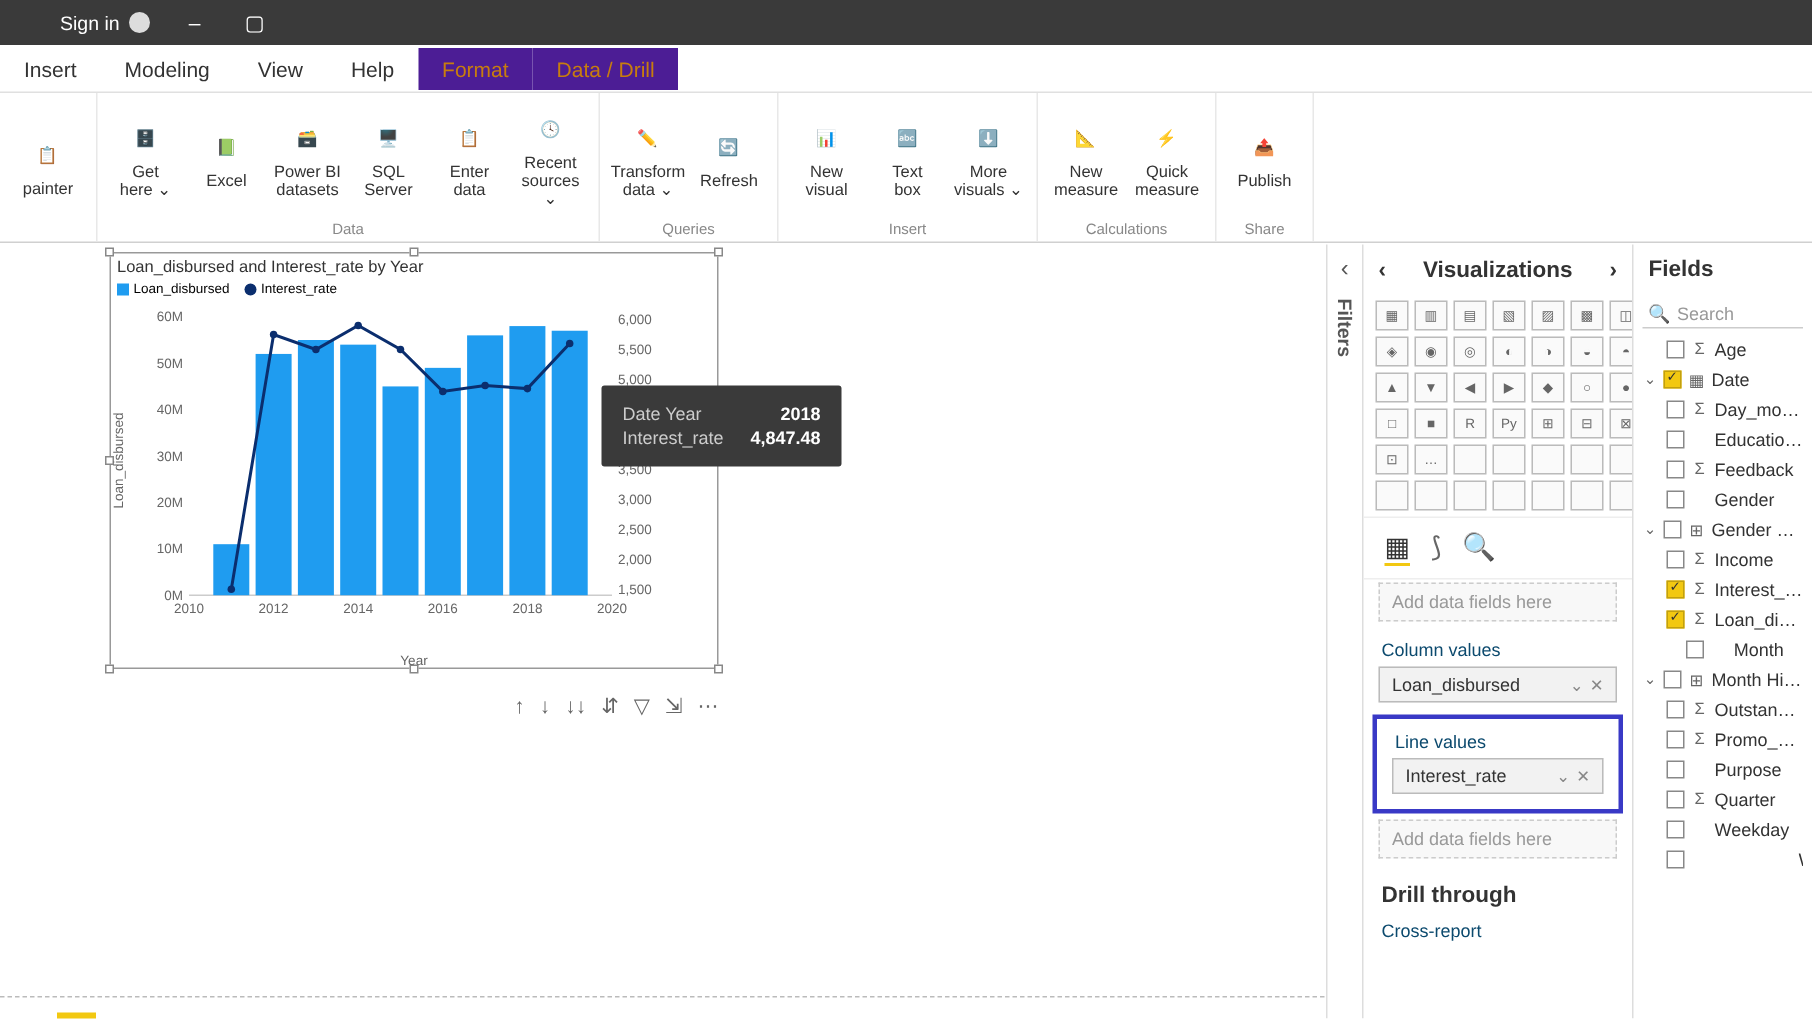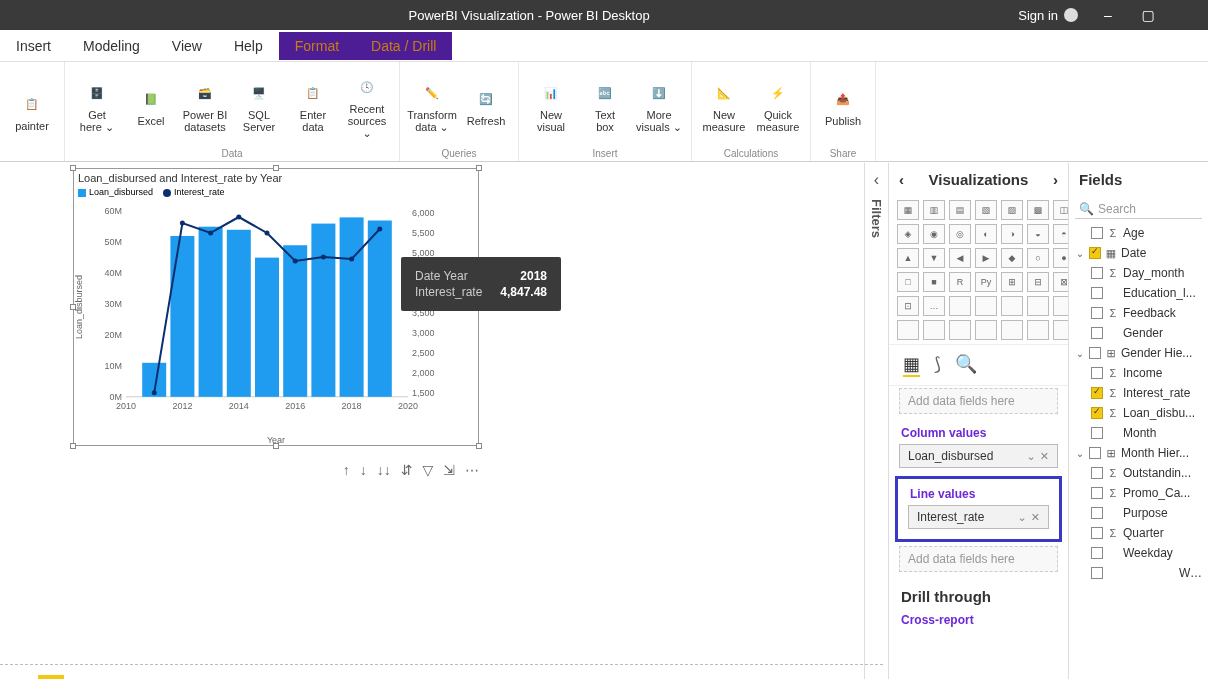--- a/index.html
+++ b/index.html
@@ -59,46 +59,45 @@
 .filters-strip .vert { writing-mode: vertical-rl; font-size: 13px; margin-top: 10px; font-weight: 600; }
 
 .viz-panel { width: 180px; border-left: 1px solid #ddd; display: flex; flex-direction: column; overflow-y: auto; }
 .panel-head { display: flex; align-items: center; justify-content: space-between; padding: 8px 10px; font-size: 15px; font-weight: 600; color: #333; }
 .viz-gallery { display: grid; grid-template-columns: repeat(7, 22px); gap: 4px 4px; padding: 4px 8px; }
 .viz-gallery .v { width: 22px; height: 20px; border: 1px solid #bbb; background: #fafafa; font-size: 9px; display:flex; align-items:center; justify-content:center; color:#666; cursor:pointer; }
 .viz-tabs { display: flex; gap: 14px; padding: 8px 10px 8px 14px; border-bottom: 1px solid #eee; border-top: 1px solid #eee; }
 .viz-tabs .tab { font-size: 18px; color: #666; cursor: pointer; }
 .viz-tabs .tab.active { border-bottom: 2px solid #f2c811; color: #333; }
 
-.well-label { font-size: 12px; color: #6d28d9; padding: 6px 12px 2px 12px; font-weight: bold; }
+.well-label { font-size: 12px; color: #0c4a6e; padding: 6px 12px 2px 12px; }
 .well-box { margin: 2px 10px 6px 10px; border: 1px dashed #ccc; background: #f8f8f8; padding: 5px 8px; font-size: 12px; color: #999; }
 .well-pill { margin: 2px 10px 6px 10px; border: 1px solid #bbb; background: #f2f2f2; padding: 4px 8px; font-size: 12px; color: #333; display: flex; align-items: center; justify-content: space-between; }
 .well-pill .pill-actions { color: #888; font-size: 11px; display: flex; gap: 4px; }
 .line-values-group { border: 3px solid #3939c6; margin: 2px 6px; padding: 2px 0px 4px 0px; }
 
-.fields-panel { width: 140px; border-left: 1px solid #ddd; display: flex; flex-direction: column; }
+.fields-panel { width: 120px; border-left: 1px solid #ddd; display: flex; flex-direction: column; }
 .search-box { margin: 4px 6px; border-bottom: 1px solid #ccc; padding: 2px 4px; font-size: 12px; color: #999; display: flex; align-items: center; gap: 4px; }
 .field-list { flex: 1; overflow-y: auto; font-size: 12px; }
 .field-row { display: flex; align-items: center; gap: 4px; padding: 3px 6px; color: #333; white-space: nowrap; overflow: hidden; }
 .field-row .chk { width: 12px; height: 12px; border: 1px solid #888; display: inline-block; flex-shrink: 0; }
 .field-row .chk.on { background: #f2c811; border-color: #c2a00e; position: relative; }
 .field-row .chk.on::after { content: "✓"; font-size: 9px; position: absolute; left: 1px; top: -2px; color: #333; }
 .field-row .expand { width: 10px; color: #666; flex-shrink: 0; text-align: center; font-size: 10px; }
 .field-row .ficon { color: #666; font-size: 11px; flex-shrink: 0; width: 12px; text-align: center; }
 .field-row .flabel { overflow: hidden; text-overflow: ellipsis; }
 
 .bottom-strip { position: absolute; left: 0; bottom: 0; right: 325px; height: 15px; border-top: 1px dashed #bbb; }
 .bottom-strip .tab { position: absolute; left: 38px; bottom: -2px; width: 26px; height: 6px; background: #f2c811; }
 </style>
 </head>
 <body>
 
 <div class="titlebar">
   <div style="width:40px"></div>
-  <div class="title">PowerBI Visualization - Power BI Desktop</div>
   <div class="signin">
     <span>Sign in</span>
       <span class="avatar"></span>
   </div>
   <div class="winbtn">–</div>
   <div class="winbtn">▢</div>
   <div class="winbtn"></div>
 </div>
 
 <div class="menubar" id="menubar">
@@ -440,21 +439,21 @@
         <div class="field-row" style="padding-left: 22px;">
           <span class="chk on"></span>
           <span class="ficon">Σ</span>
           <span class="flabel">Interest_rate</span>
         </div>
         <div class="field-row" style="padding-left: 22px;">
           <span class="chk on"></span>
           <span class="ficon">Σ</span>
           <span class="flabel">Loan_disbu...</span>
         </div>
-        <div class="field-row" style="padding-left: 22px;">
+        <div class="field-row" style="padding-left: 22px; justify-content: center;">
           <span class="chk "></span>
           <span class="ficon"></span>
           <span class="flabel">Month</span>
         </div>
         <div class="field-row">
           <span class="expand">⌄</span>
           <span class="chk "></span>
           <span class="ficon">⊞</span>
           <span class="flabel">Month Hier...</span>
         </div>

